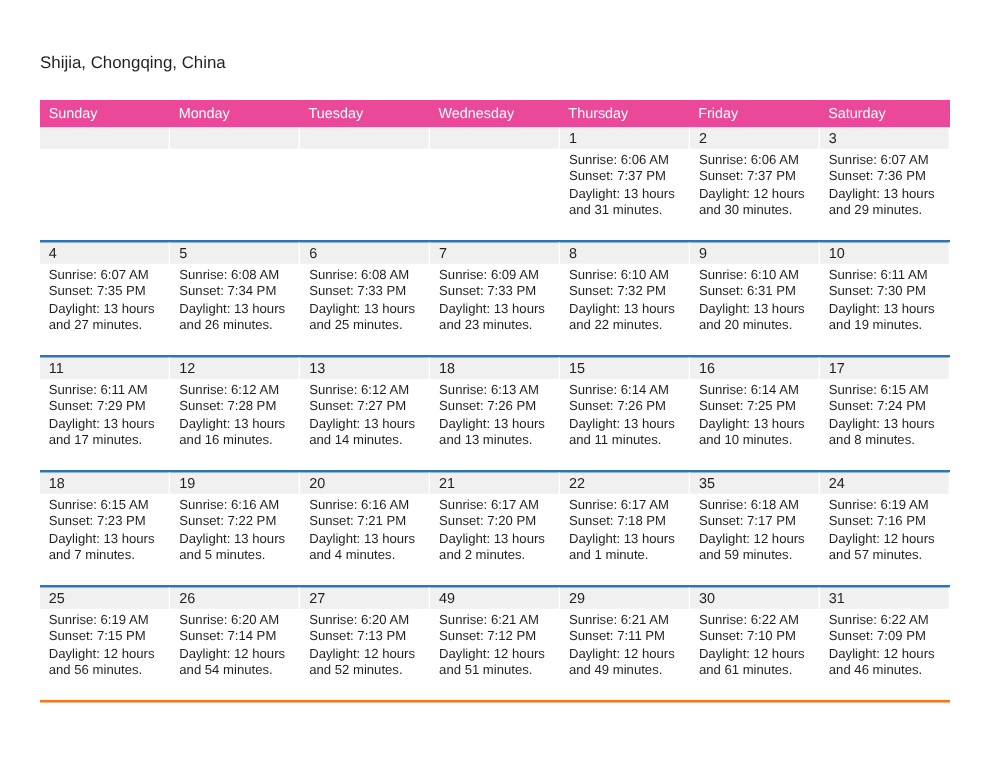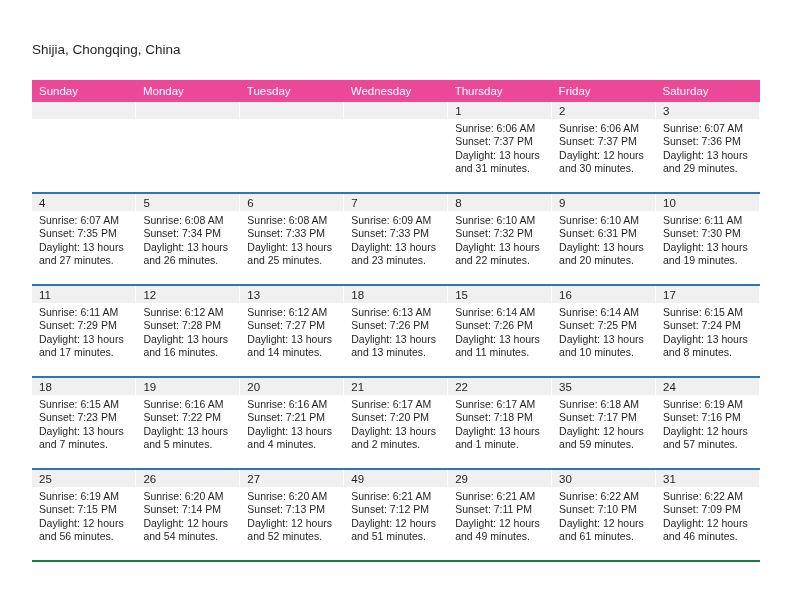--- a/index.html
+++ b/index.html
@@ -97,21 +97,21 @@
   }
   .calendar td {
     vertical-align: top;
     padding: 0;
     height: 90px;
     border-bottom: 2px solid #2e75b6;
     border-right: 1px solid #ffffff;
     background: #ffffff;
   }
   .calendar tr:last-child td {
-    border-bottom: 2px solid #15803d;
+    border-bottom: 2px solid #f97316;
   }
   .daynum {
     display: block;
     background: #f0f0f0;
     font-size: 11.5px;
     color: #231f20;
     padding: 3px 0 3px 7px;
     height: 17px;
     box-sizing: border-box;
     line-height: 12px;

